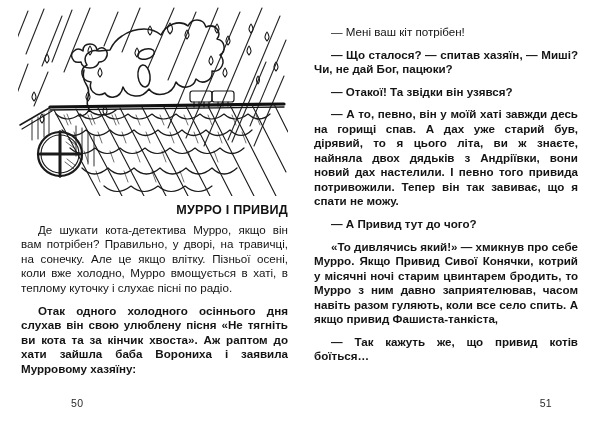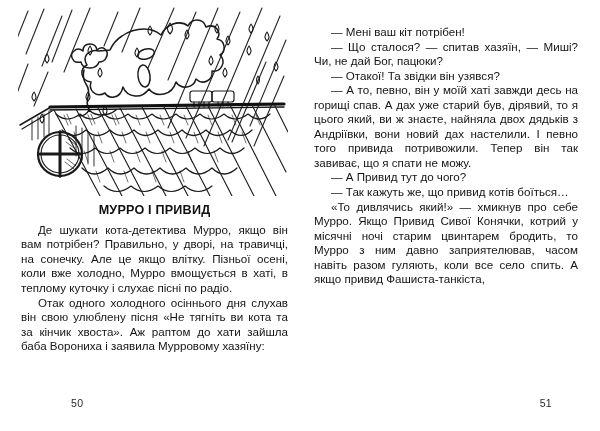--- a/index.html
+++ b/index.html
@@ -34,21 +34,21 @@
   .illustration {
     position: relative;
     width: 270px;
     height: 190px;
     margin: 6px 0 0 -3px;
   }
   .illustration svg { display: block; }
 
   
   .story-title {
-    text-align: center;
+    text-align: right;
     font-weight: bold;
     font-size: 12.6px;
     letter-spacing: .2px;
     margin: 8px 0 5px 0;
     line-height: 1.1;
   }
 
   
   .body-col {
     font-size: 11.6px;
@@ -56,21 +56,21 @@
     text-align: justify;
     text-justify: inter-word;
     -webkit-hyphens: none;
     hyphens: none;
     color: #141414;
   }
   .para {
     margin: 0;
     text-indent: 17px;
   }
-  .para + .para { margin-top: 0; }
+  .para + .para { margin-top: 8px; font-weight: bold; }
 
   .page-right .body-col { padding-top: 25px; }
 
   
   .folio {
     position: absolute;
     bottom: 22px;
     font-size: 10.5px;
     color: #2b2b2b;
     letter-spacing: .3px;
@@ -302,22 +302,22 @@
     </div>
 
     <div class="folio folio-left">50</div>
   </div>
 
   <div class="page page-right">
     <div class="body-col">
       <p class="para">— Мені ваш кіт потрібен!</p>
       <p class="para">— Що сталося? — спитав хазяїн, — Миші? Чи, не дай Бог, пацюки?</p>
       <p class="para">— Отакої! Та звідки він узявся?</p>
-      <p class="para">— А то, певно, він у моїй хаті завжди десь на горищі спав. А дах уже старий був, дірявий, то я цього який, ви ж знаєте, найняла двох дядьків з Андріївки, вони новий дах настелили. І певно того привида потривожили. Тепер він так завиває, що я спати не можу.</p>
+      <p class="para">— А то, певно, він у моїй хаті завжди десь на горищі спав. А дах уже старий був, дірявий, то я цього літа, ви ж знаєте, найняла двох дядьків з Андріївки, вони новий дах настелили. І певно того привида потривожили. Тепер він так завиває, що я спати не можу.</p>
       <p class="para">— А Привид тут до чого?</p>
+      <p class="para">«То дивлячись який!» — хмикнув про себе Мурро. Якщо Привид Сивої Конячки, котрий у місячні ночі старим цвинтарем бродить, то Мурро з ним давно заприятелював, часом навіть разом гуляють, коли все село спить. А якщо привид Фашиста-танкіста,</p>
       <p class="para">— Так кажуть же, що привид котів боїться…</p>
-      <p class="para">«То дивлячись який!» — хмикнув про себе Мурро. Якщо Привид Сивої Конячки, котрий у місячні ночі старим цвинтарем бродить, то Мурро з ним давно заприятелював, часом навіть разом гуляють, коли все село спить. А якщо привид Фашиста-танкіста,</p>
     </div>
 
     <div class="folio folio-right">51</div>
   </div>
 
 </div>
 
 </body></html>

